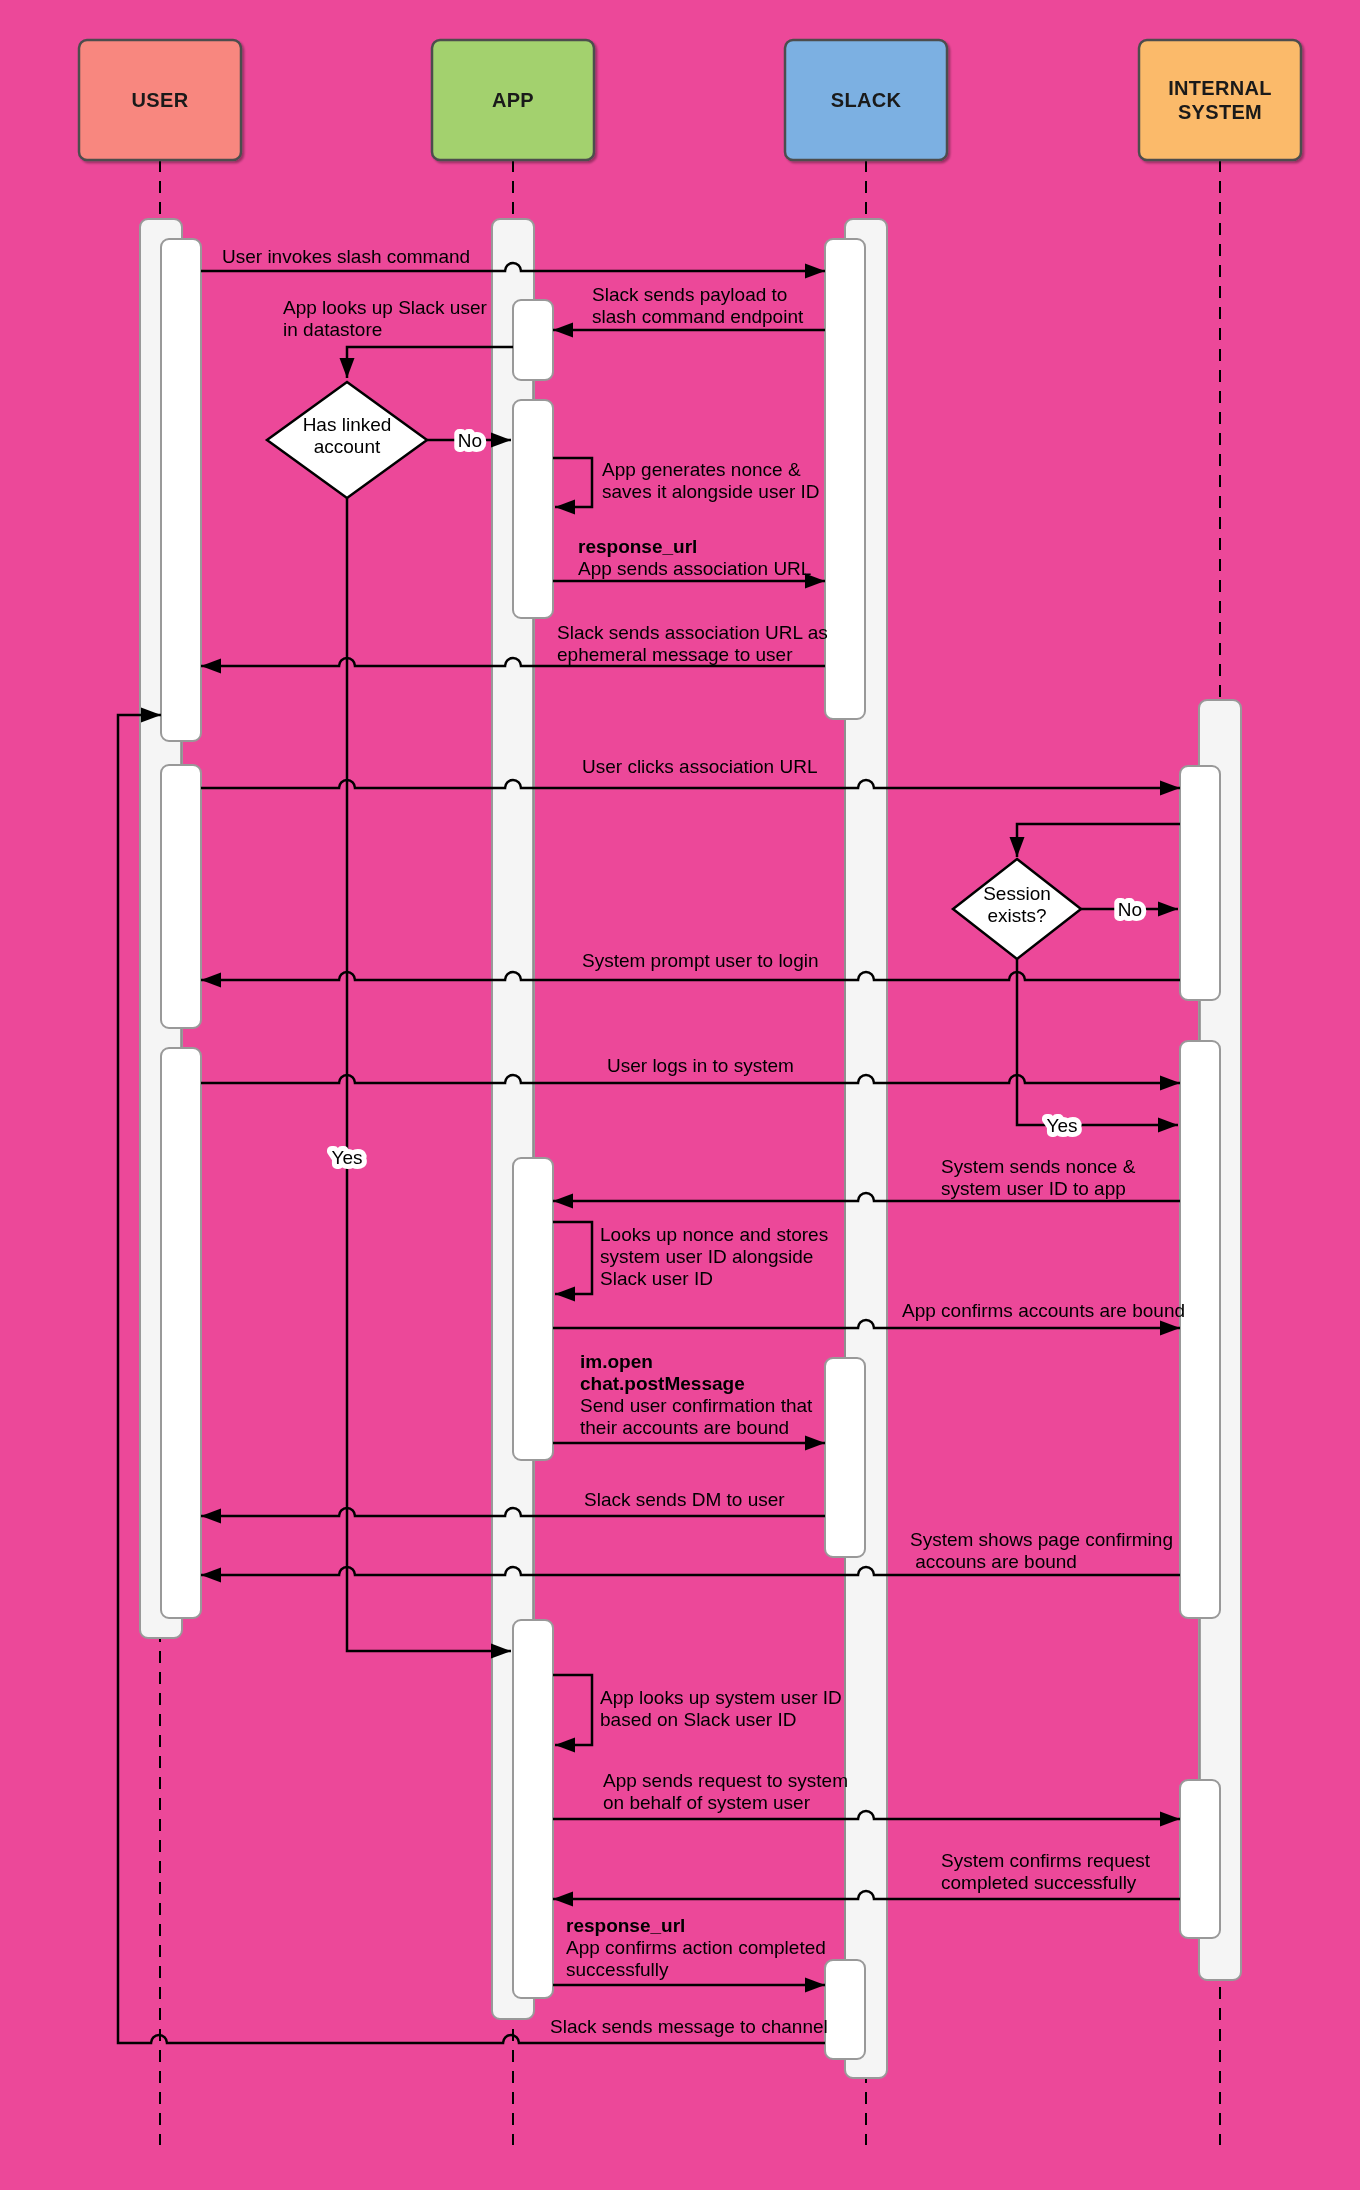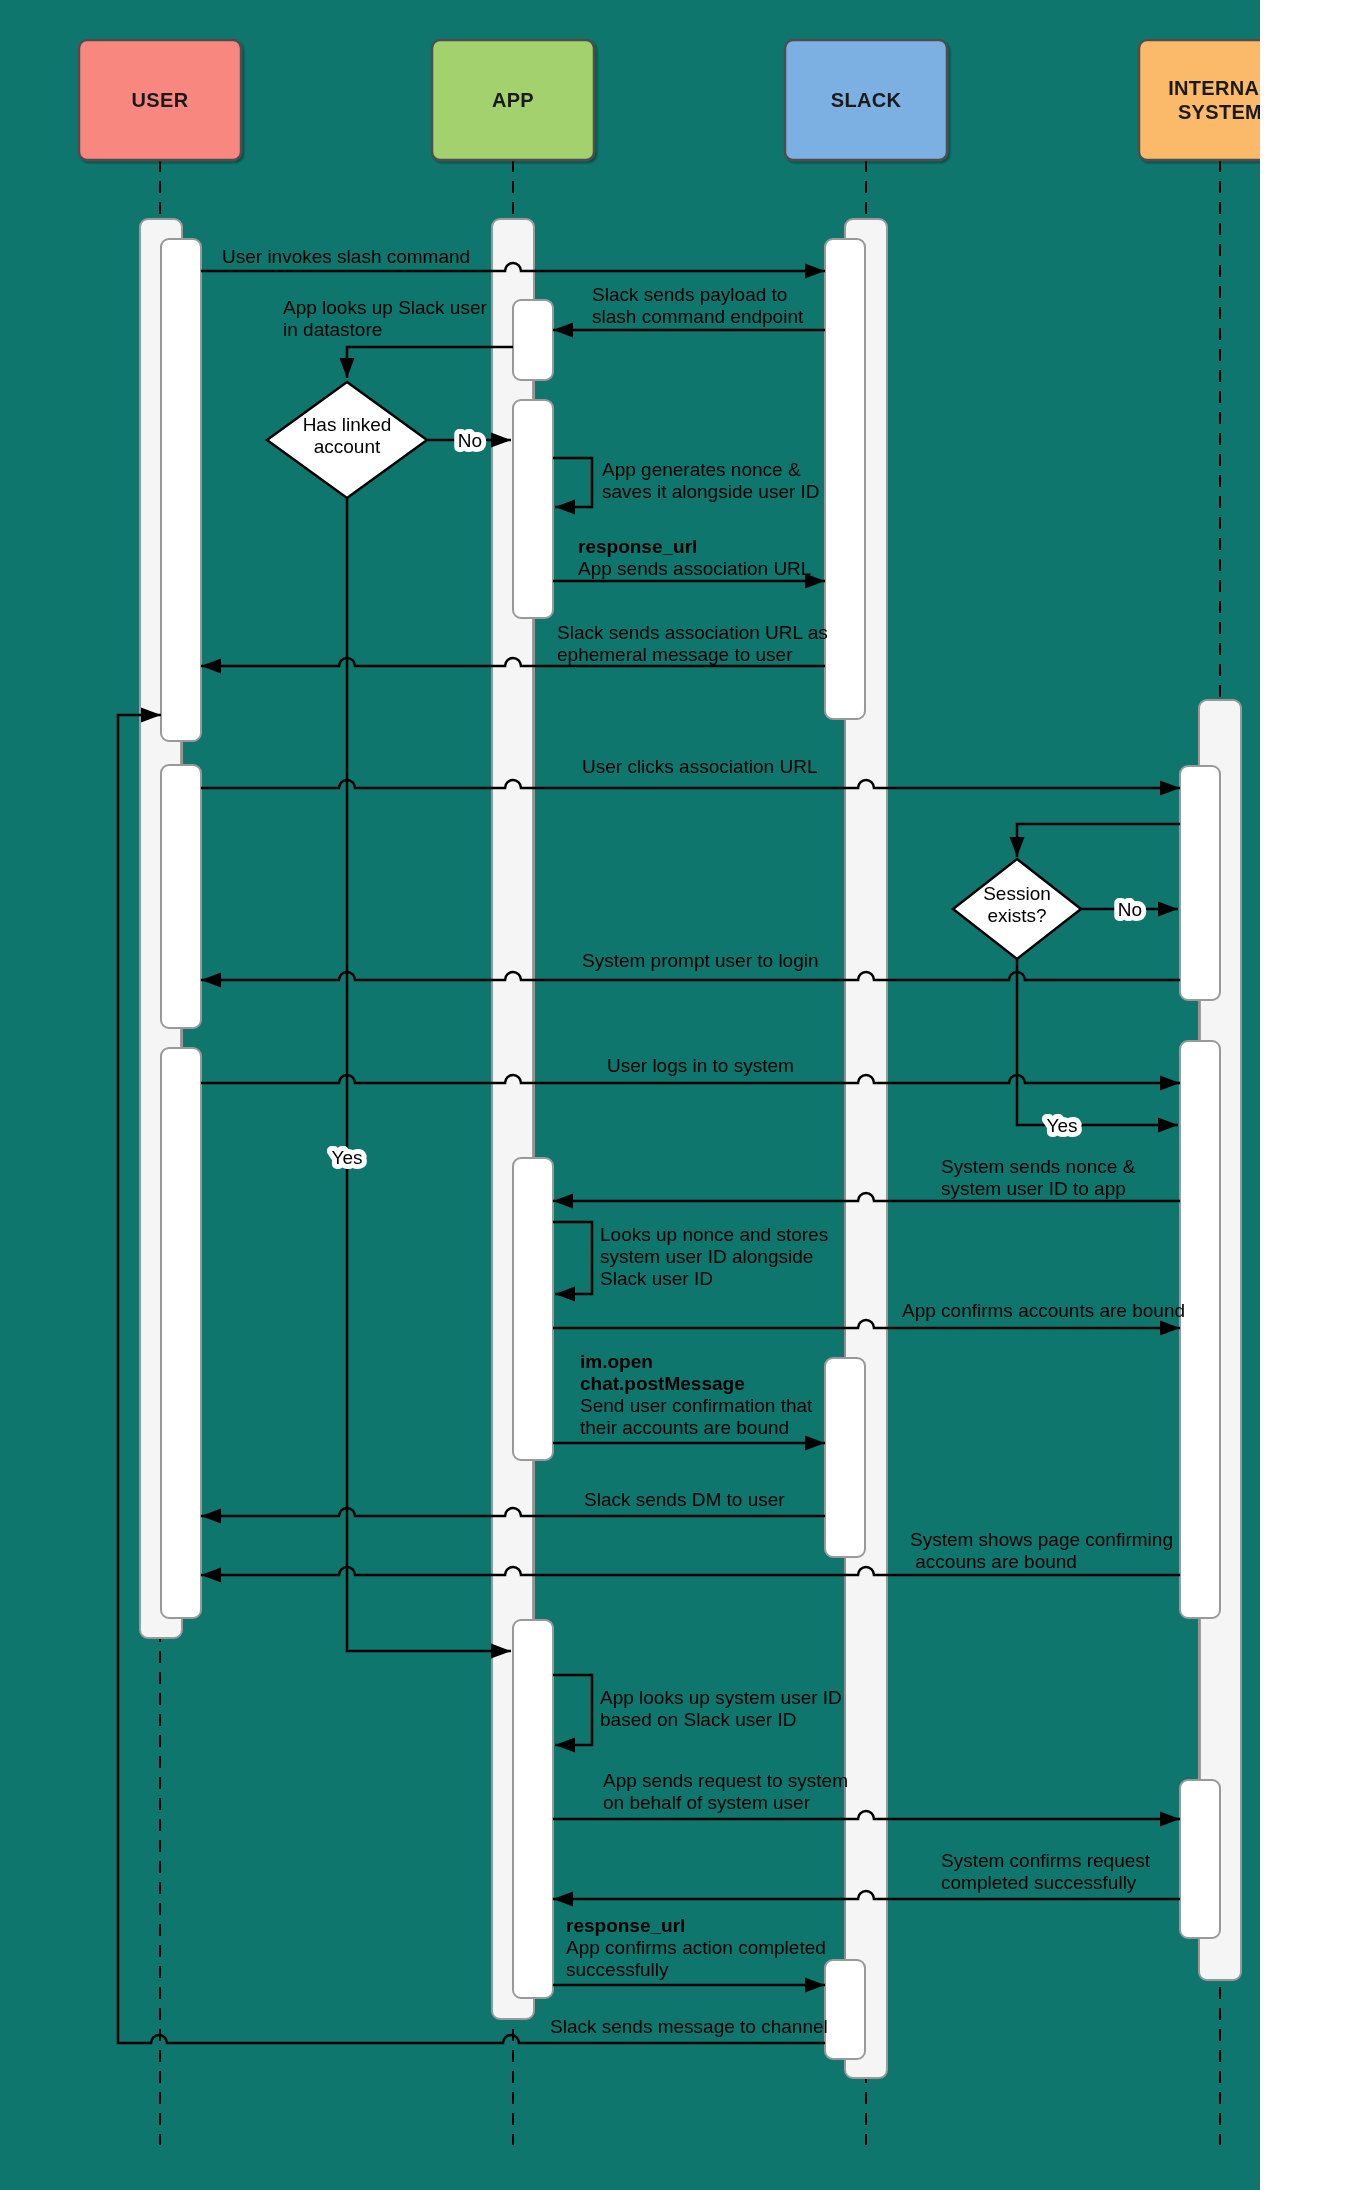--- a/index.html
+++ b/index.html
@@ -1,16 +1,16 @@
 <!DOCTYPE html>
 <html><head>
 <meta charset="utf-8">
 <style>
   html,body{margin:0;padding:0;background:#fff;}
-  #stage{position:relative;width:1260px;height:2190px;background:#0f766e;overflow:hidden;}
+  #stage{position:relative;width:1360px;height:2190px;background:#ec4899;overflow:hidden;}
   svg{display:block;}
   text{font-family:"Liberation Sans","DejaVu Sans",sans-serif;fill:#000;}
   .lbl{font-size:19px;}
   .b{font-weight:bold;}
   .actor-label{font-size:20px;font-weight:bold;fill:#1a1a1a;letter-spacing:.3px;}
   .inline-lbl{font-size:19px;paint-order:stroke;stroke:#ffffff;stroke-width:10px;stroke-linejoin:round;}
   .diamond-lbl{font-size:19px;}
 </style>
 </head>
 <body>

